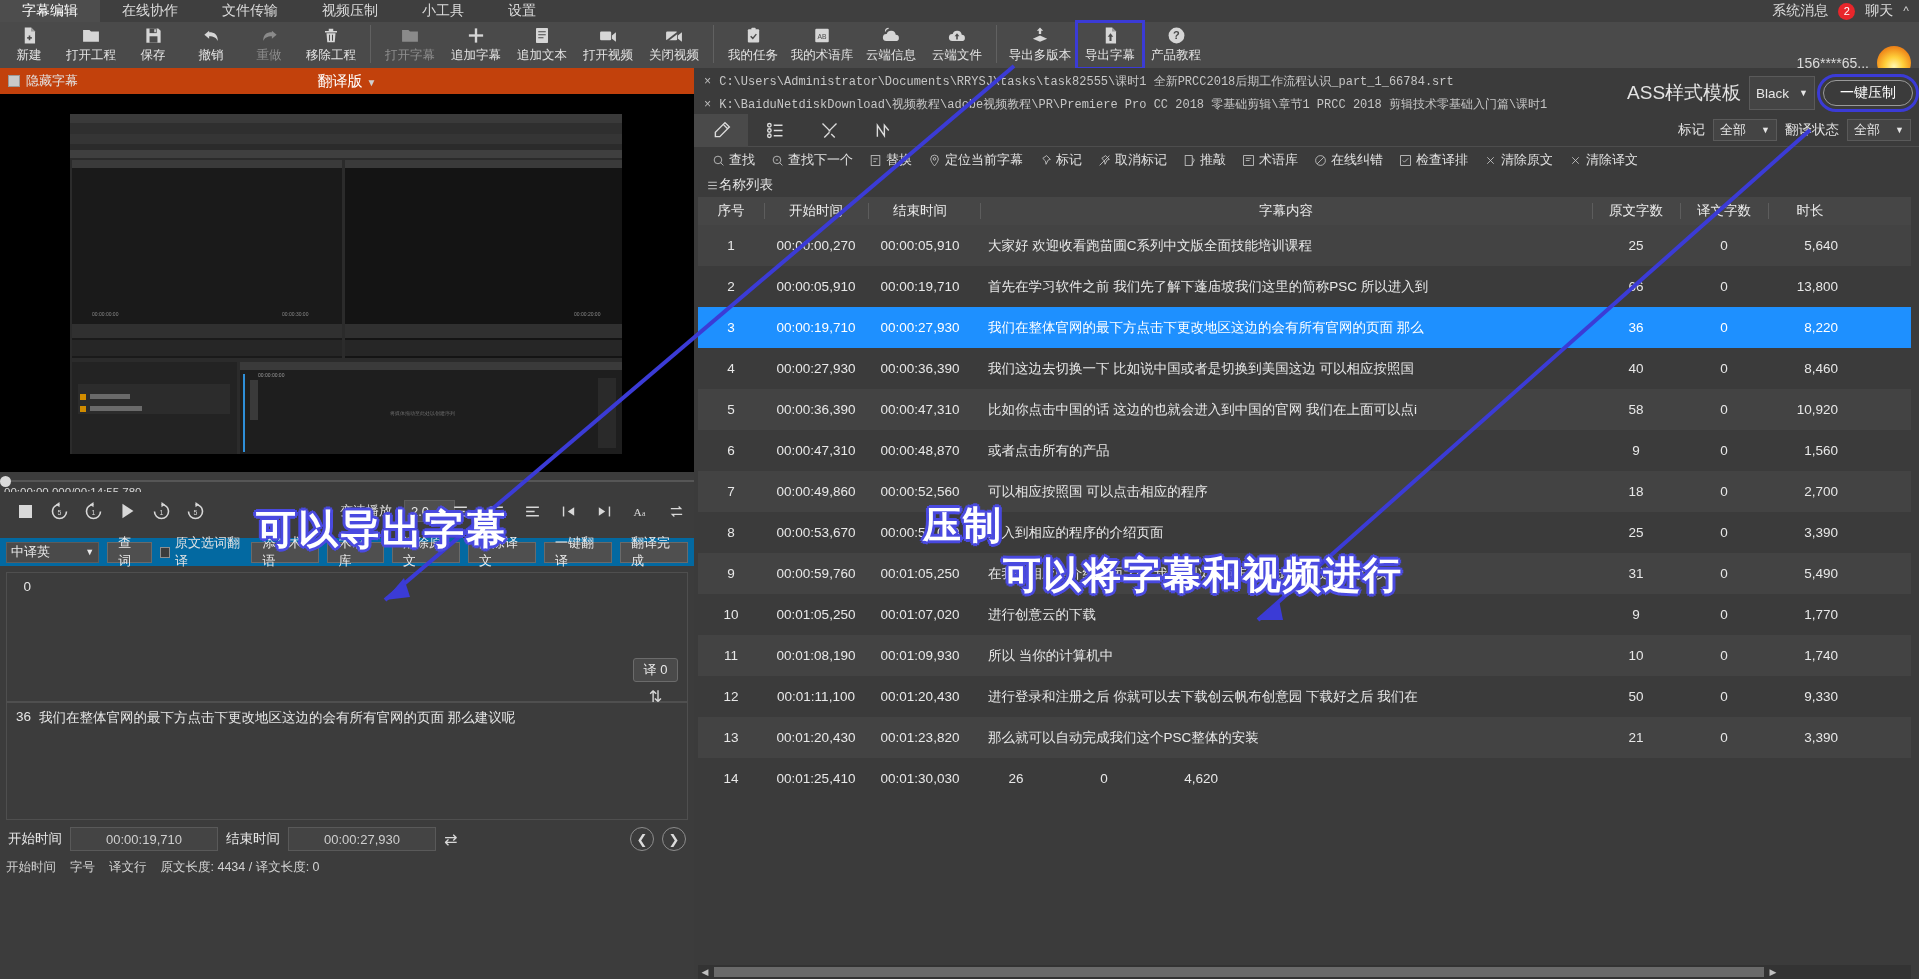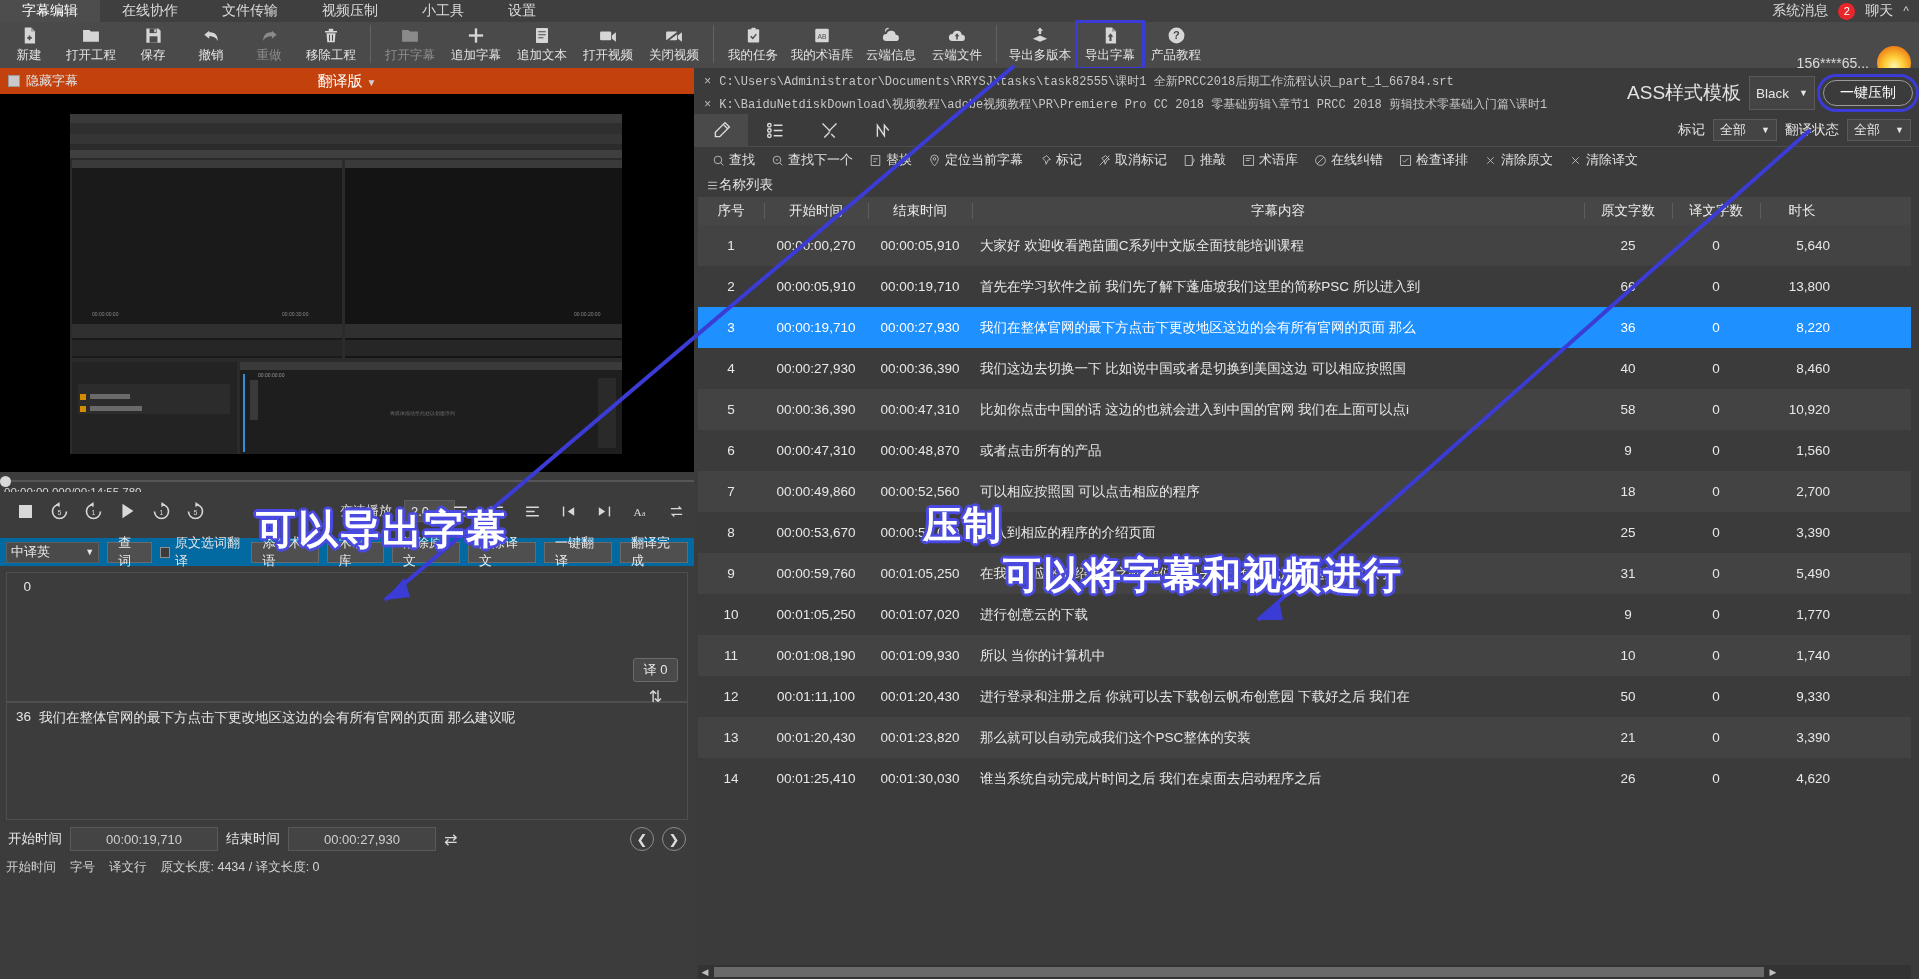--- a/index.html
+++ b/index.html
@@ -230,21 +230,21 @@
     background: #464646; display: flex; align-items: center;
     font-size: 13.5px; color: #eaeaea;
   }
   .tablehead .c { display: flex; align-items: center; justify-content: center; height: 28px; position: relative; }
   .tablehead .c + .c::before {
     content: ""; position: absolute; left: 0; top: 6px; height: 16px; width: 1px; background: #5d5d5d;
   }
   .c-num   { width: 66px; }
   .c-start { width: 104px; }
   .c-end   { width: 104px; }
-  .c-text  { width: 612px; }
+  .c-text  { width: 612px; margin-left: 8px; }
   .c-src   { width: 88px; }
   .c-dst   { width: 88px; }
   .c-dur   { width: 84px; }
 
   .tbody { position: absolute; top: 157px; left: 4px; width: 1213px; height: 720px; overflow: hidden; }
   .trow2 { height: 41px; display: flex; align-items: center; font-size: 13.5px; color: #e8e8e8; }
   .trow2.odd { background: #434343; }
   .trow2.even { background: #3b3b3b; }
   .trow2.sel { background: #1e90ff; color: #ffffff; }
   .trow2 .c { display: flex; align-items: center; height: 41px; }
@@ -957,21 +957,20 @@
           <div class="c c-end cell-center">00:01:23,820</div>
           <div class="c c-text cell-text">那么就可以自动完成我们这个PSC整体的安装</div>
           <div class="c c-src cell-center">21</div>
           <div class="c c-dst cell-center">0</div>
           <div class="c c-dur cell-right">3,390</div>
         </div>
         <div class="trow2 even">
           <div class="c c-num cell-center">14</div>
           <div class="c c-start cell-center">00:01:25,410</div>
           <div class="c c-end cell-center">00:01:30,030</div>
-          <div class="c c-text cell-text">谁当系统自动完成片时间之后 我们在桌面去启动程序之后</div>
           <div class="c c-src cell-center">26</div>
           <div class="c c-dst cell-center">0</div>
           <div class="c c-dur cell-right">4,620</div>
         </div>
       </div>
 
     <div class="hscroll">
       <span class="arrow">◀</span>
       <span class="thumb"></span>
       <span class="arrow">▶</span>

